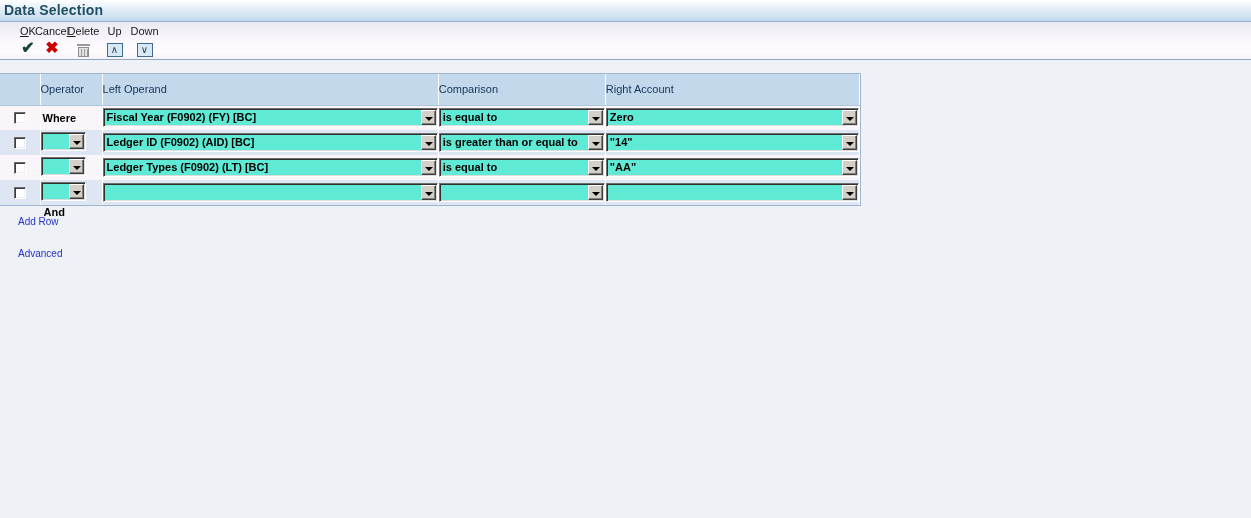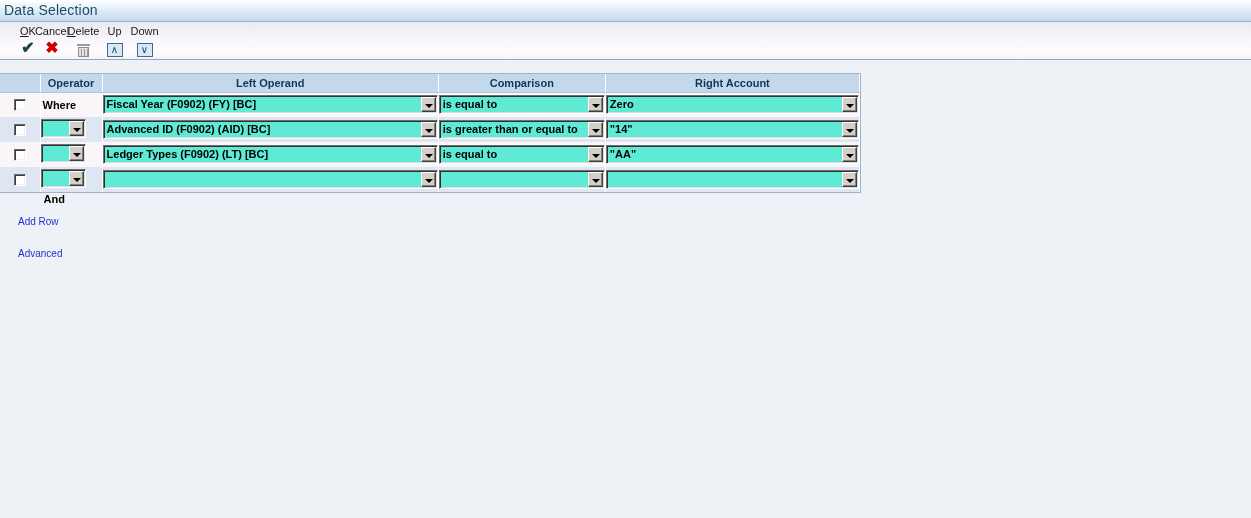--- a/index.html
+++ b/index.html
@@ -18,21 +18,21 @@
     position: relative;
     width: 1251px;
     height: 22px;
     background: linear-gradient(to bottom, #ffffff 0%, #e8f1fa 35%, #cfe2f3 80%, #bdd7ed 100%);
     border-bottom: 1px solid #9ab4d0;
   }
   #title-text {
     position: absolute;
     left: 4px; top: 2px;
     font-size: 14px;
-    font-weight: normal;
+    font-weight: bold;
     color: #1f4e63;
     letter-spacing: .2px;
     white-space: nowrap;
   }
 
   
   #toolbar {
     position: relative;
     width: 1251px;
     height: 38px;
@@ -113,23 +113,23 @@
     border-left: none;
     background: #ffffff;
   }
   table.qbe { border-collapse: collapse; width: 100%; table-layout: fixed; }
   table.qbe td, table.qbe th { padding: 0; margin: 0; }
 
   thead th {
     background: #c4d8ec;
     color: #12355b;
     font-size: 11px;
-    font-weight: bold;
-    text-align: center;
-    height: 18px;
+    font-weight: normal;
+    text-align: left;
+    height: 31px;
     padding: 1px 0 1px 4px;
     border-right: 1px solid #ffffff;
     border-bottom: 1px solid #b0c6dc;
     white-space: nowrap;
   }
   thead th.col-chk { border-right: 1px solid #ffffff; }
 
   tbody tr.row-odd  td { background: #faf5f8; }
   tbody tr.row-even td { background: #dde6f2; }
   tbody td {
@@ -308,21 +308,21 @@
           <span class="wincheck"></span>
         </td>
         <td>
           <span class="combo combo-sm">
             <span class="val">And</span>
             <span class="btn"></span>
           </span>
         </td>
         <td>
           <span class="combo">
-            <span class="val">Advanced ID (F0902) (AID) [BC]</span>
+            <span class="val">Ledger ID (F0902) (AID) [BC]</span>
             <span class="btn"></span>
           </span>
         </td>
         <td>
           <span class="combo">
             <span class="val">is greater than or equal to</span>
             <span class="btn"></span>
           </span>
         </td>
         <td>

